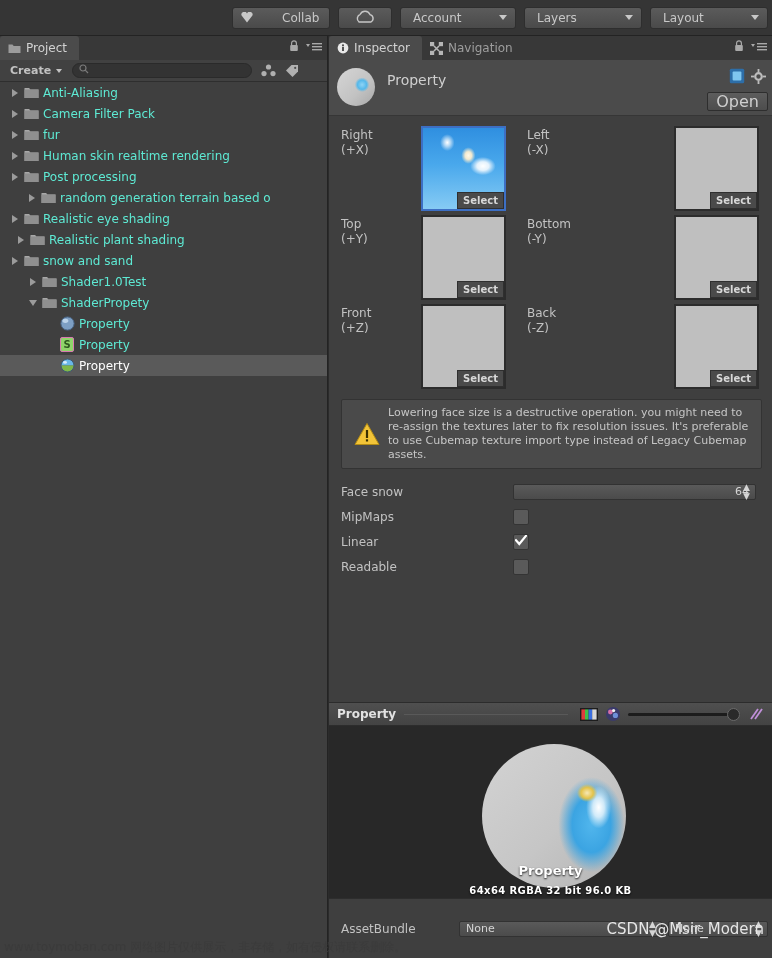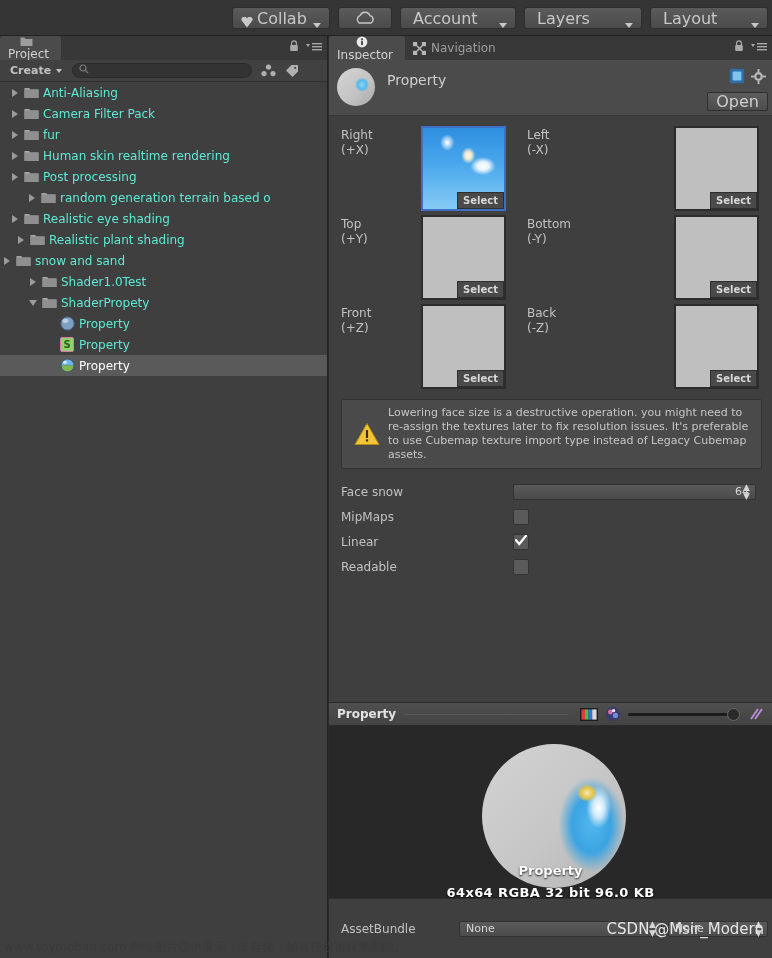--- a/index.html
+++ b/index.html
@@ -30,27 +30,28 @@
     justify-content: flex-end;
     padding-right: 4px;
     box-sizing: border-box;
   }
   .tb-btn {
     height: 22px;
     background: linear-gradient(#5b5b5b, #4a4a4a);
     border: 1px solid #2e2e2e;
     border-radius: 3px;
     color: #c8c8c8;
-    font-size: 16px;
-    display: flex;
-    align-items: flex-end;
+    font-size: 12px;
+    display: flex;
+    align-items: center;
     padding: 0 8px;
     margin-left: 8px;
     box-sizing: border-box;
     white-space: nowrap;
+    gap: 25px;
   }
   .tb-btn .lbl { margin: 0 4px; }
   .caret {
     width: 0; height: 0;
     border-left: 4px solid transparent;
     border-right: 4px solid transparent;
     border-top: 5px solid #c8c8c8;
     margin-left: 10px;
   }
   .collab-btn { width: 98px; justify-content: flex-start; }
@@ -80,21 +81,20 @@
     padding: 0 12px 0 8px;
     font-size: 12px;
     color: #9e9e9e;
     box-sizing: border-box;
     border-top-left-radius: 3px;
     border-top-right-radius: 3px;
   }
   .tab.active {
     background: #4b4b4b;
     color: #d2d2d2;
-    flex-direction: column;
   }
   .tab .ticon { margin-right: 5px; display: flex; align-items: center;}
 
   
   #project-panel {
     position: absolute;
     left: 0; top: 36px;
     width: 328px; height: 922px;
     background: #3f3f3f;
     border-right: 1px solid #232323;
@@ -436,21 +436,21 @@
     font-size: 13px;
     font-weight: bold;
     color: #ffffff;
     text-shadow: 0 1px 2px rgba(0,0,0,.9);
   }
   .preview-stats {
     position: absolute;
     left: 0; right: 0;
     top: 159px;
     text-align: center;
-    font-size: 13px;
+    font-size: 10px;
     font-weight: bold;
     color: #ffffff;
     text-shadow: 0 1px 2px rgba(0,0,0,.9);
     letter-spacing: .4px;
   }
   .pv-corner-btn {
     position: absolute;
     right: 10px; bottom: 8px;
     width: 22px; height: 20px;
     background: #2f6fb5;
@@ -695,21 +695,21 @@
           <span class="arrow-r"></span>
         </span>
         <span class="ticon-wrap">
           <svg width="15" height="12" viewBox="0 0 15 12">
             <path d="M0.5 1 h4.6 l1.3 1.5 h8.1 v8.5 h-14 z" fill="#a8a8a8"></path>
             <path d="M0.5 2.5 h14 v8.5 h-14 z" fill="#8f8f8f"></path>
           </svg>
         </span>
         <span class="tlabel">Realistic plant shading</span>
       </div>
-      <div class="trow" style="">
+      <div class="trow" style="padding-left: 8px;">
         <span class="twist">
           <span class="arrow-r"></span>
         </span>
         <span class="ticon-wrap">
           <svg width="15" height="12" viewBox="0 0 15 12">
             <path d="M0.5 1 h4.6 l1.3 1.5 h8.1 v8.5 h-14 z" fill="#a8a8a8"></path>
             <path d="M0.5 2.5 h14 v8.5 h-14 z" fill="#8f8f8f"></path>
           </svg>
         </span>
         <span class="tlabel">snow and sand</span>

